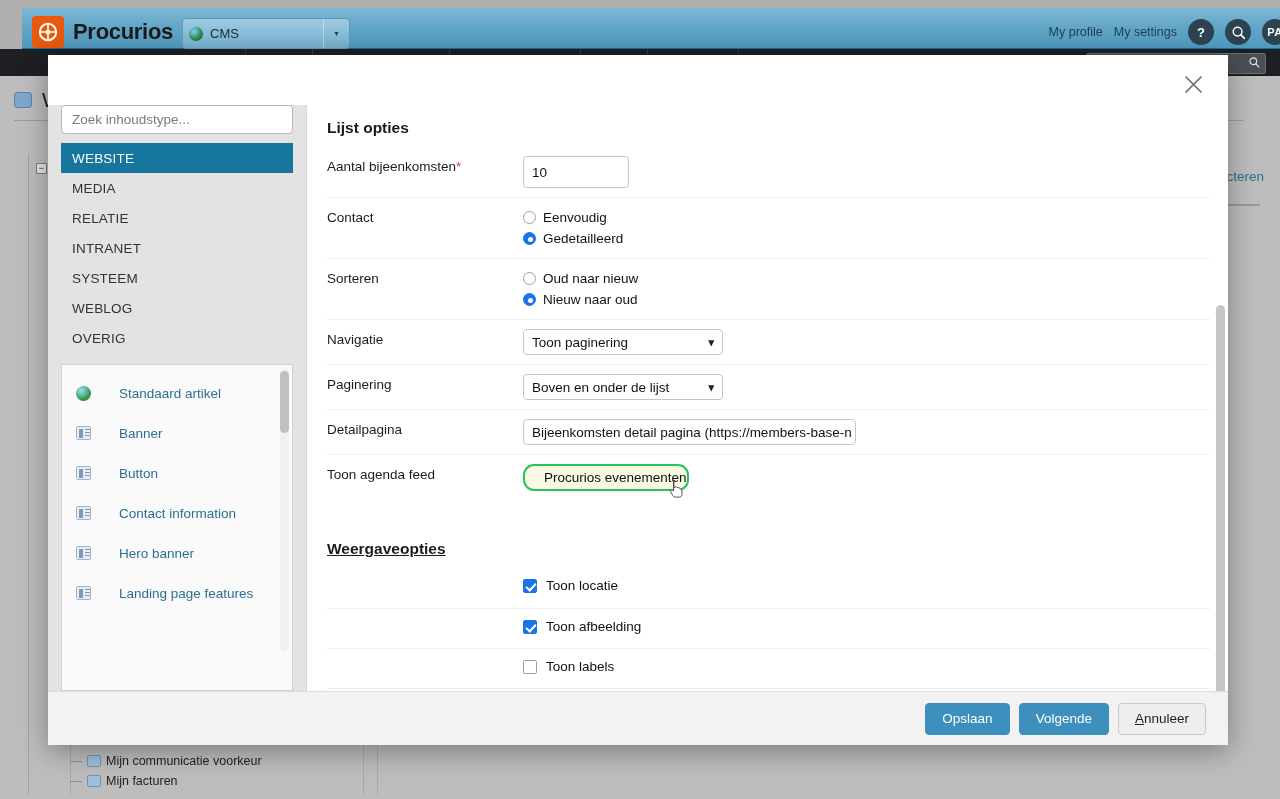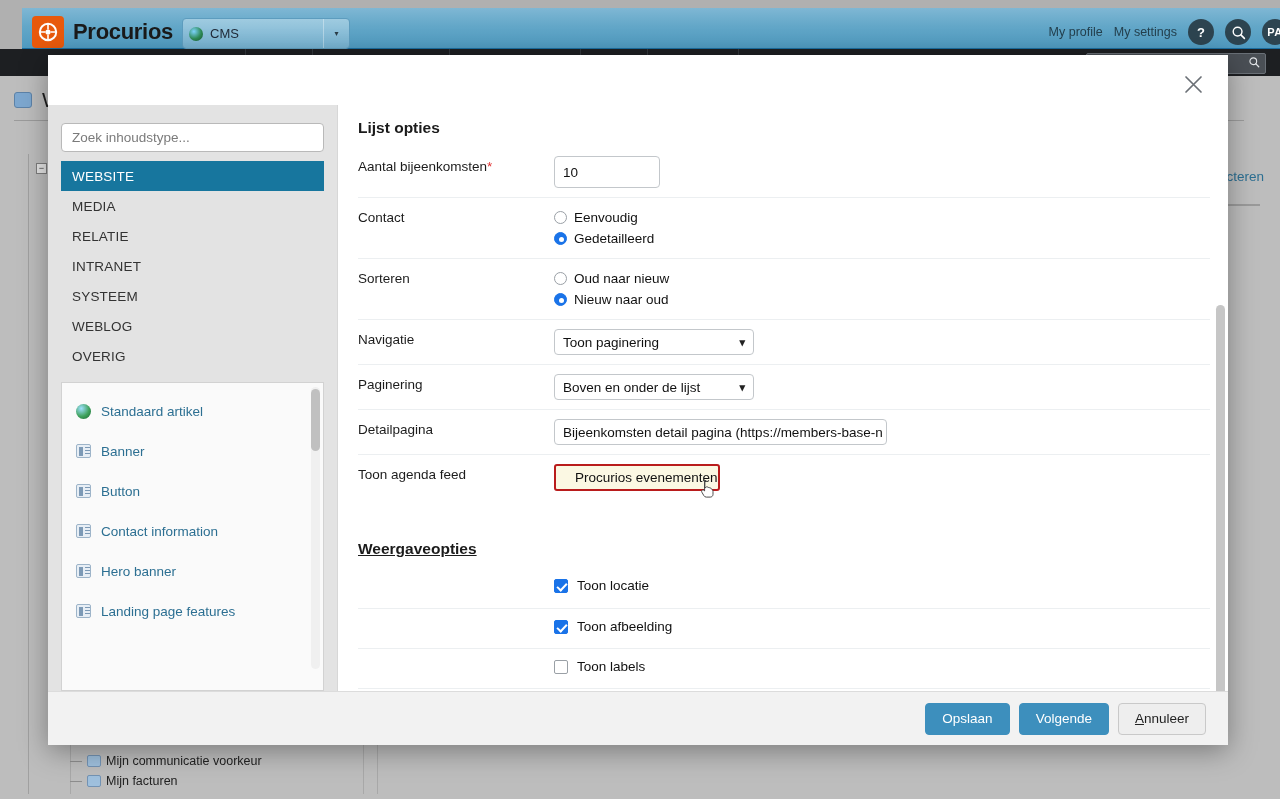--- a/index.html
+++ b/index.html
@@ -109,22 +109,22 @@
   .modal-close {
     position: absolute; right: 20px; top: 14px; width: 30px; height: 30px;
     display: flex; align-items: center; justify-content: center;
     color: #6b7076; font-size: 23px; line-height: 1; font-weight: 300;
   }
 
   .modal-inner { position: absolute; left: 0; top: 50px; width: 1180px; height: 586px; display: flex; }
 
   
   .ct-sidebar {
-    width: 290px; flex: none; background: #e3e3e3;
-    padding: 18px 13px 0 13px; border-right: 1px solid #d7d7d7;
+    width: 259px; flex: none; background: #e3e3e3;
+    padding: 0 13px 0 13px; border-right: 1px solid #d7d7d7;
     display: flex; flex-direction: column;
   }
   .ct-search {
     width: 100%; height: 29px; border: 1px solid #b9b9b9; border-radius: 4px;
     background: #fff; font-size: 13.5px; color: #555; padding: 0 10px;
     font-family: "Liberation Sans", sans-serif;
   }
   .ct-search::placeholder { color: #7b7b7b; }
   .ct-cats { margin-top: 9px; }
   .ct-cat {
@@ -132,21 +132,21 @@
     font-size: 13.5px; color: #333; letter-spacing: .2px;
   }
   .ct-cat.active { background: #17769e; color: #fff; }
 
   .ct-listwrap {
     margin-top: 11px; background: #fafafa; border: 1px solid #d2d2d2;
     flex: 1; position: relative; overflow: hidden;
   }
   .ct-list { padding: 8px 0 0 0; }
   .ct-item {
-    height: 40px; display: flex; align-items: center; gap: 10px; padding: 0 14px;
+    height: 40px; display: flex; align-items: center; gap: 28px; padding: 0 14px;
     font-size: 13.5px; color: #2c6f92;
   }
   .ct-item .globe {
     width: 15px; height: 15px; border-radius: 50%; flex: none;
     background: radial-gradient(circle at 35% 30%, #9fe0ff 0%, #3fa25c 55%, #17642f 100%);
   }
   .ct-item .doc {
     width: 15px; height: 14px; flex: none; background: #e7eef5;
     border: 1px solid #9db4c9; border-radius: 2px; position: relative;
   }
@@ -198,21 +198,21 @@
 
   .sel {
     height: 26px; border: 1px solid #c3c7cb; border-radius: 4px; background: #fff;
     display: inline-flex; align-items: center; padding: 0 8px;
     font-size: 13.5px; color: #111; position: relative; white-space: nowrap; overflow: hidden;
   }
   .sel .cv { font-size: 11px; color: #222; margin-left: auto; padding-left: 10px; font-weight: bold; }
   .sel.w200 { width: 200px; }
   .sel.w333 { width: 333px; }
   .sel.focused {
-    background: #fbf8e3; border: 2px solid #b91c1c; border-radius: 3px;
+    background: #fbf8e3; border: 2px solid #22c55e; border-radius: 11px;
     width: 166px; height: 27px; padding-left: 19px;
   }
 
   .cursor-hand { position: absolute; left: 688px; top: 447px; width: 16px; height: 20px; }
 
   
   .modal-footer {
     position: absolute; left: 0; bottom: 0; width: 1180px; height: 54px;
     background: #f2f2f2; border-top: 1px solid #dcdcdc;
     display: flex; align-items: center; justify-content: flex-end; gap: 9px; padding-right: 22px;

